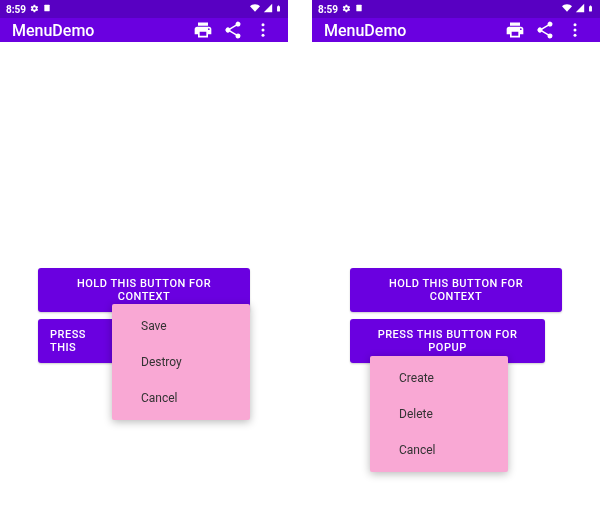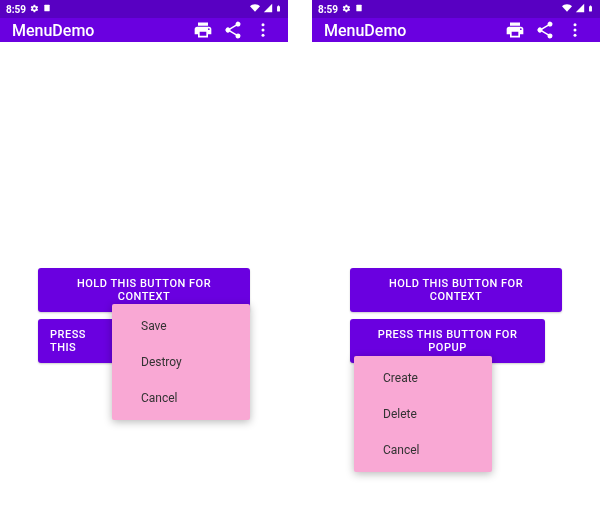--- a/index.html
+++ b/index.html
@@ -106,21 +106,21 @@
     white-space: nowrap;
   }
   
   .menu.context {
     left: 112px;
     top: 304px;
     width: 138px;
   }
   
   .menu.popup {
-    left: 354px;
+    left: 370px;
     top: 356px;
     width: 138px;
   }
 </style>
 </head>
 <body>
 
 <div class="stage">
 
   <div class="screen left">

